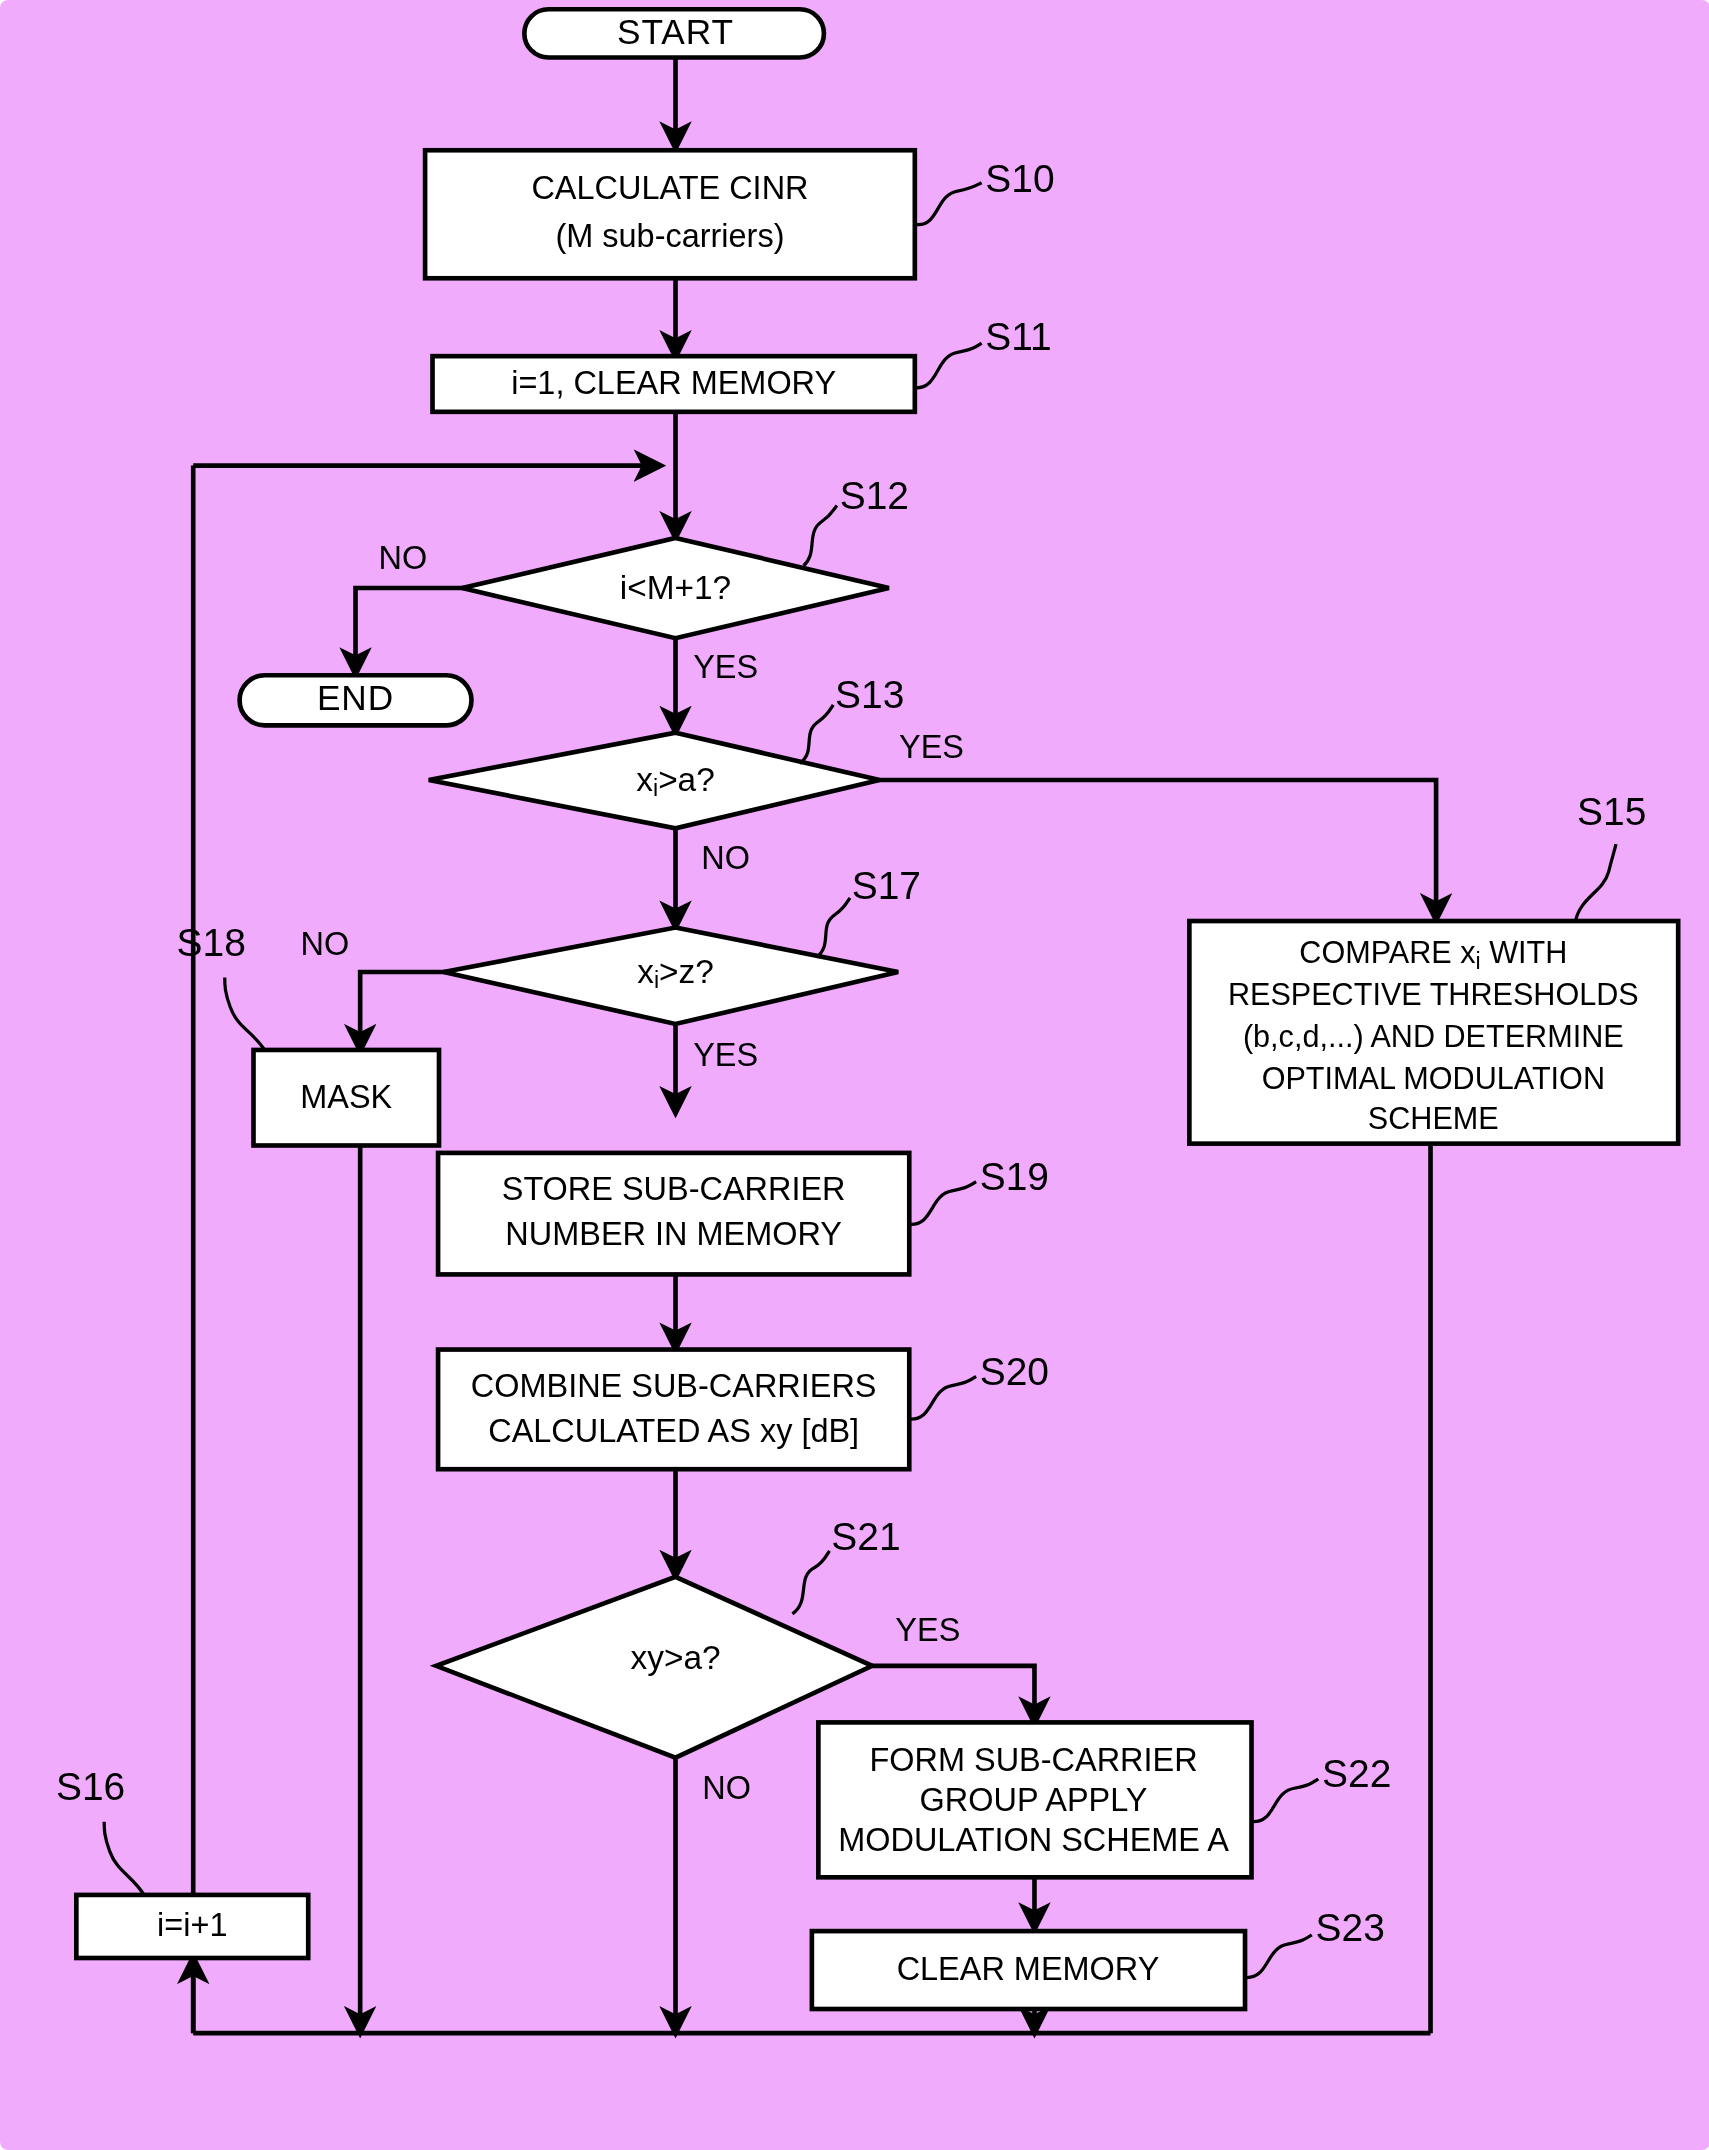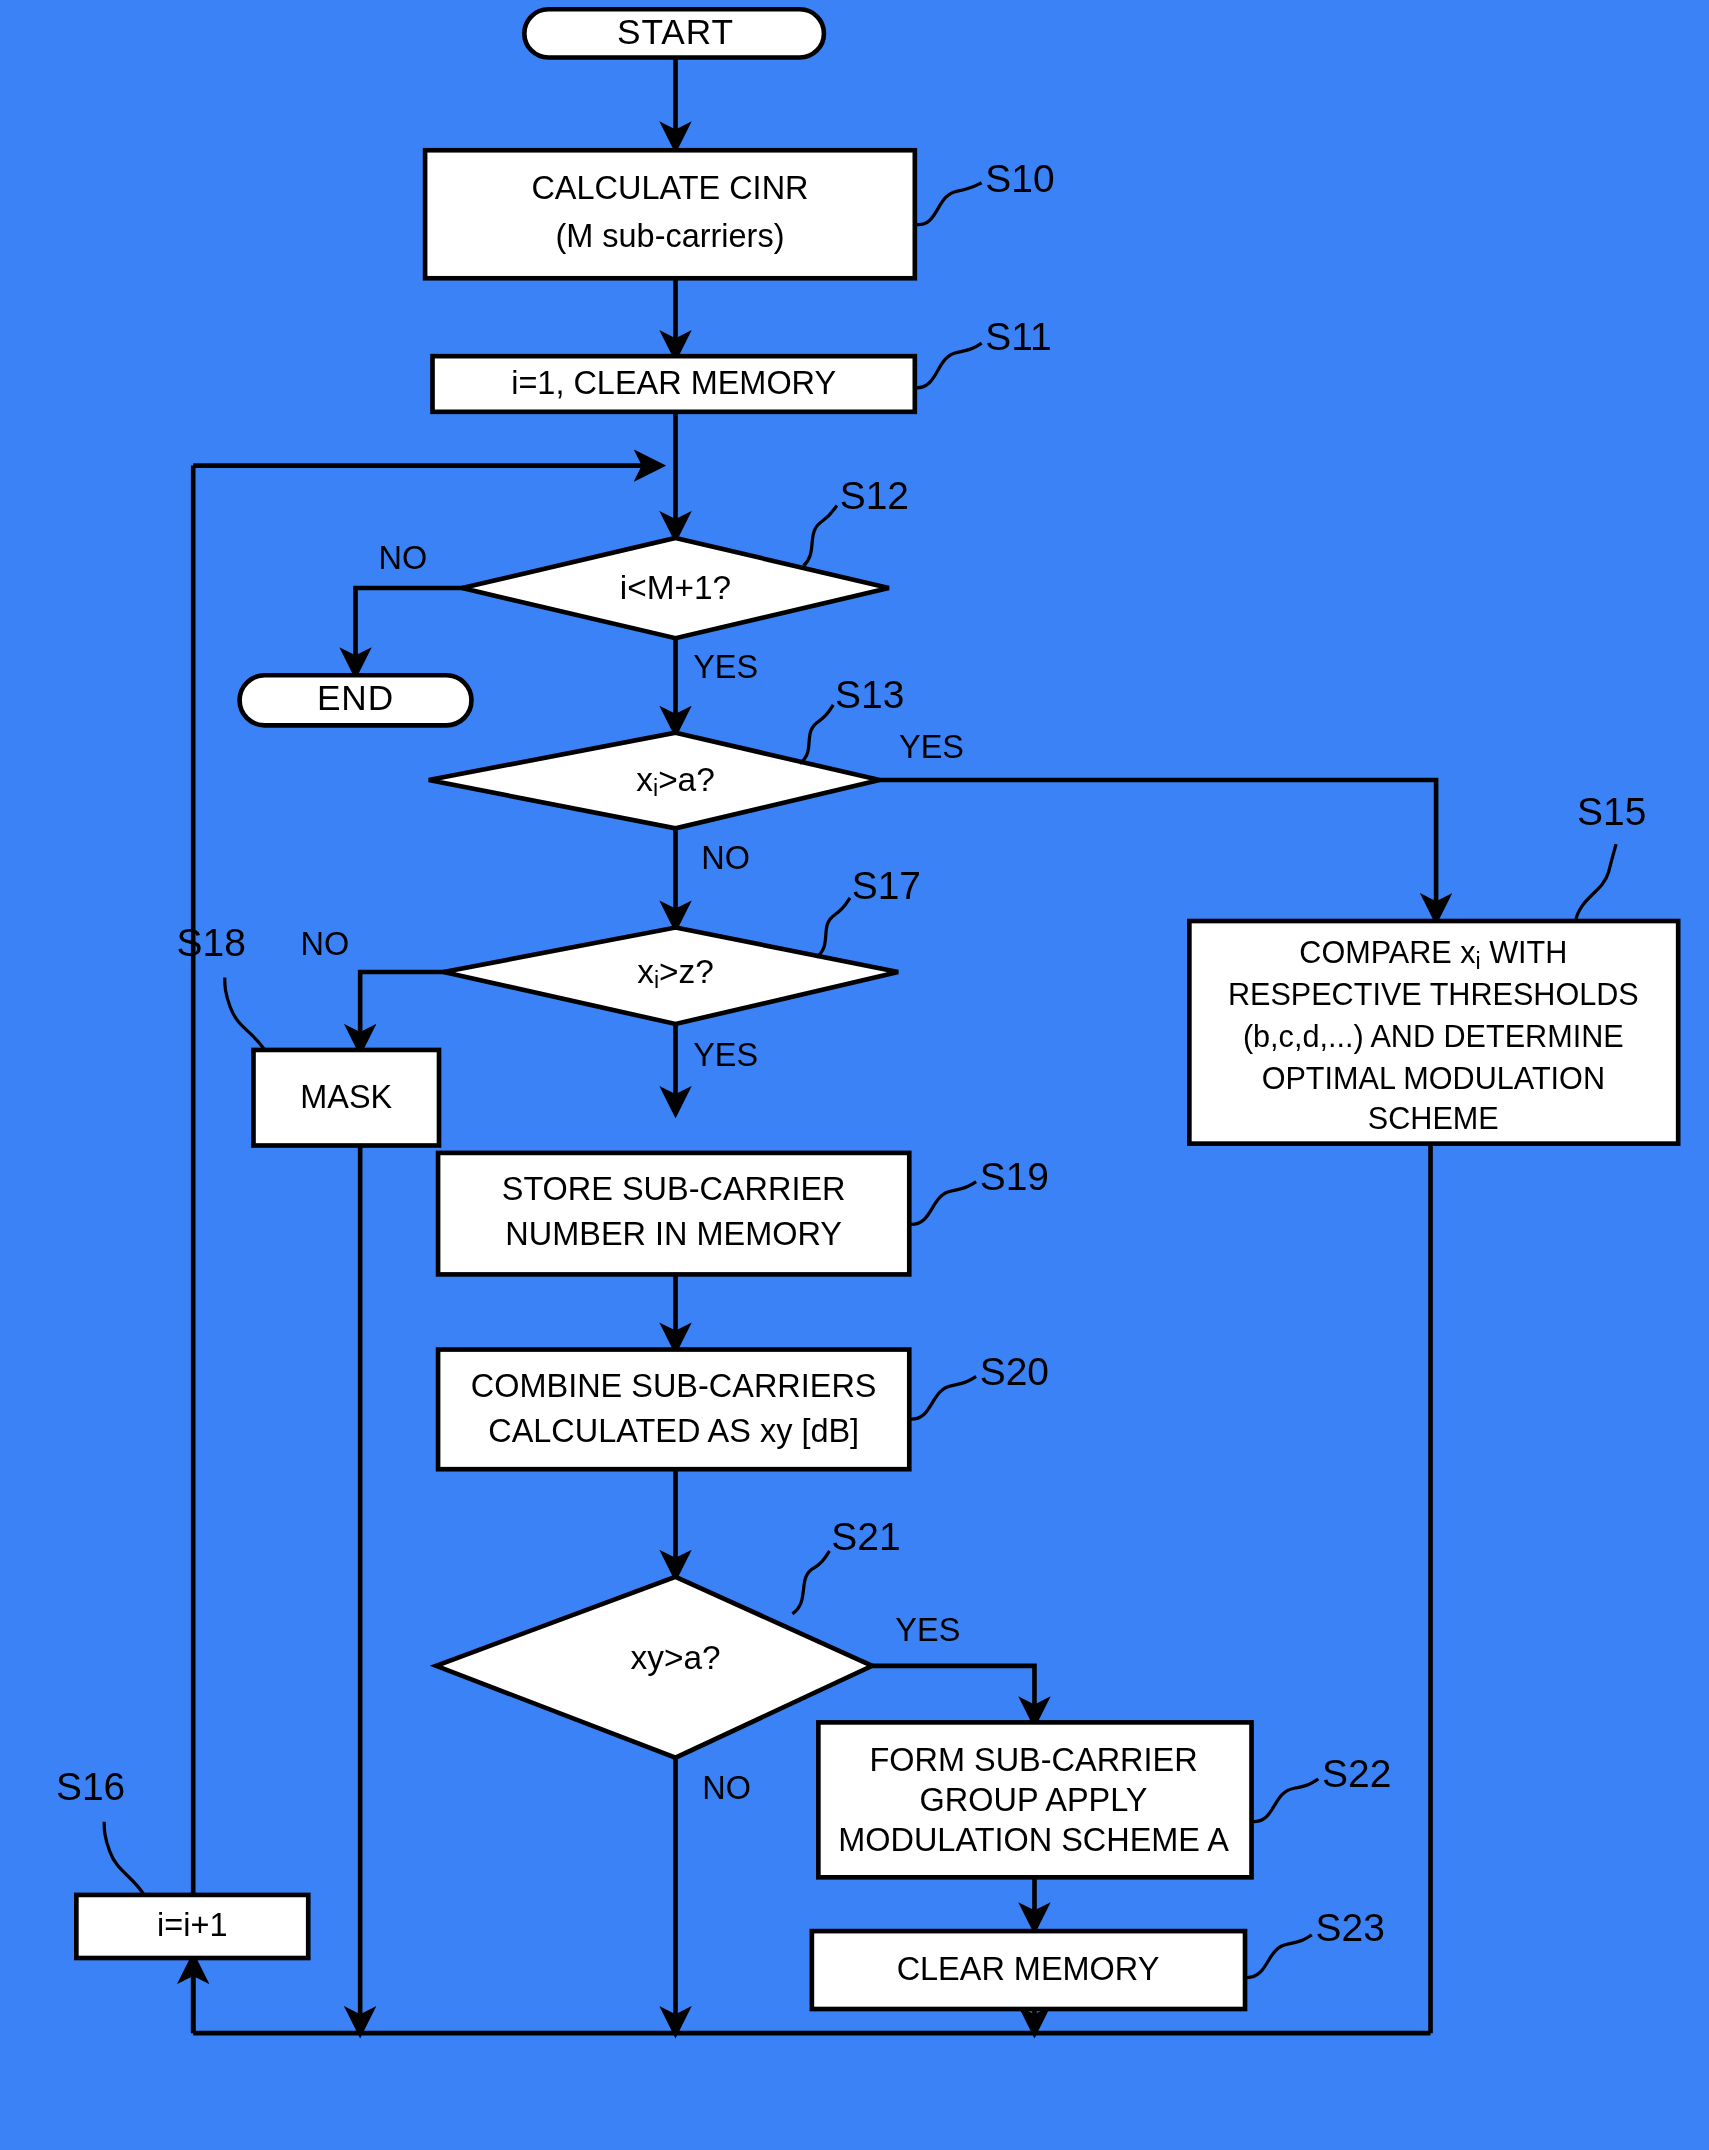--- a/index.html
+++ b/index.html
@@ -4,23 +4,24 @@
 <style>
   html, body {
     margin: 0;
     padding: 0;
     background: #ffffff;
   }
   #page {
     position: relative;
     width: 1710px;
     height: 2150px;
-    background: #3b82f6;
+    background: #f0abfc;
     font-family: "Liberation Sans", sans-serif;
     overflow: hidden;
+    border-radius: 8px;
   }
   svg#flow {
     position: absolute;
     left: 0;
     top: 0;
     width: 1710px;
     height: 2150px;
   }
   .shape {
     fill: #ffffff;

